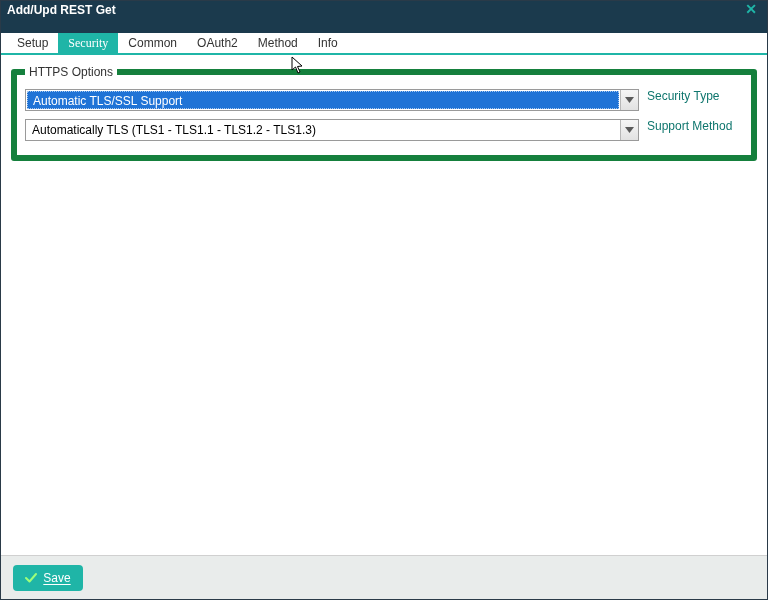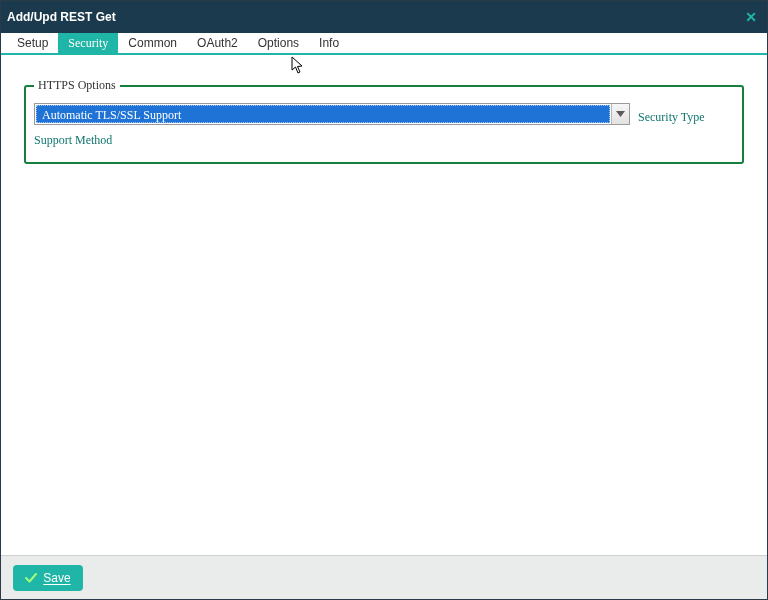--- a/index.html
+++ b/index.html
@@ -14,21 +14,21 @@
   .window {
     width: 768px; height: 600px;
     border: 1px solid #2a3a48;
     display: flex; flex-direction: column;
     background: #ffffff;
   }
   .titlebar {
     height: 22px;
     background: #1b3a4d;
     color: #ffffff;
-    display: flex; align-items: center;
+    display: flex; align-items: flex-end;
     padding: 16px 6px;
     font-weight: bold;
     font-size: 12px;
   }
   .titlebar .title { flex: 1; }
   .titlebar .close-x {
     color: #1fb5a7;
     font-weight: bold;
     font-size: 14px;
     cursor: pointer;
@@ -52,34 +52,33 @@
     color: #ffffff;
     font-family: Liberation Serif, serif;
   }
   .client {
     flex: 1;
     position: relative;
     padding: 10px 10px 0 10px;
     background: #ffffff;
   }
   fieldset.group {
-    border: 2px solid #15803d;
+    border: 6px solid #15803d;
     border-radius: 3px;
-    margin: 13px;
+    margin: 0;
     padding: 10px 8px 14px 8px;
-    font-family: Liberation Serif, serif;
   }
   fieldset.group legend {
     font-size: 12px;
     color: #333;
     padding: 0 4px;
   }
   .row {
     display: flex;
-    align-items: flex-end;
+    align-items: flex-start;
     gap: 8px;
     margin-bottom: 8px;
   }
   .row:last-child { margin-bottom: 0; }
   .combo {
     flex: 1;
     height: 22px;
     border: 1px solid #9a9a9a;
     background: #ffffff;
     display: flex;
@@ -157,21 +156,21 @@
   <div class="titlebar">
     <span class="title">Add/Upd REST Get</span>
     <span class="close-x">✕</span>
   </div>
 
   <div class="tabbar">
     <div class="tab">Setup</div>
     <div class="tab active">Security</div>
     <div class="tab">Common</div>
     <div class="tab">OAuth2</div>
-    <div class="tab">Options</div>
+    <div class="tab">Method</div>
     <div class="tab">Info</div>
   </div>
 
   <div class="client">
     <svg class="cursor" width="16" height="20" viewBox="0 0 16 20">
       <path d="M1 1 L1 14 L4.5 11 L7 17 L9 16 L6.5 10.5 L11 10 Z" fill="#ffffff" stroke="#000000" stroke-width="1"></path>
     </svg>
 
     <fieldset class="group">
       <legend>HTTPS Options</legend>
@@ -182,20 +181,28 @@
           <div class="arrow-btn">
             <svg width="9" height="6" viewBox="0 0 9 6">
                 <path d="M0 0 L9 0 L4.5 6 Z" fill="#5a5a5a"></path>
               </svg>
           </div>
         </div>
         <div class="field-label">Security Type</div>
       </div>
 
       <div class="row">
+        <div class="combo">
+          <div class="value">Automatically TLS (TLS1 - TLS1.1 - TLS1.2 - TLS1.3)</div>
+          <div class="arrow-btn">
+            <svg width="9" height="6" viewBox="0 0 9 6">
+                <path d="M0 0 L9 0 L4.5 6 Z" fill="#5a5a5a"></path>
+              </svg>
+          </div>
+        </div>
         <div class="field-label">Support Method</div>
       </div>
 
     </fieldset>
   </div>
 
   <div class="footer">
     <button class="btn">
       <span class="ico">
         <svg width="12" height="12" viewBox="0 0 12 12">

